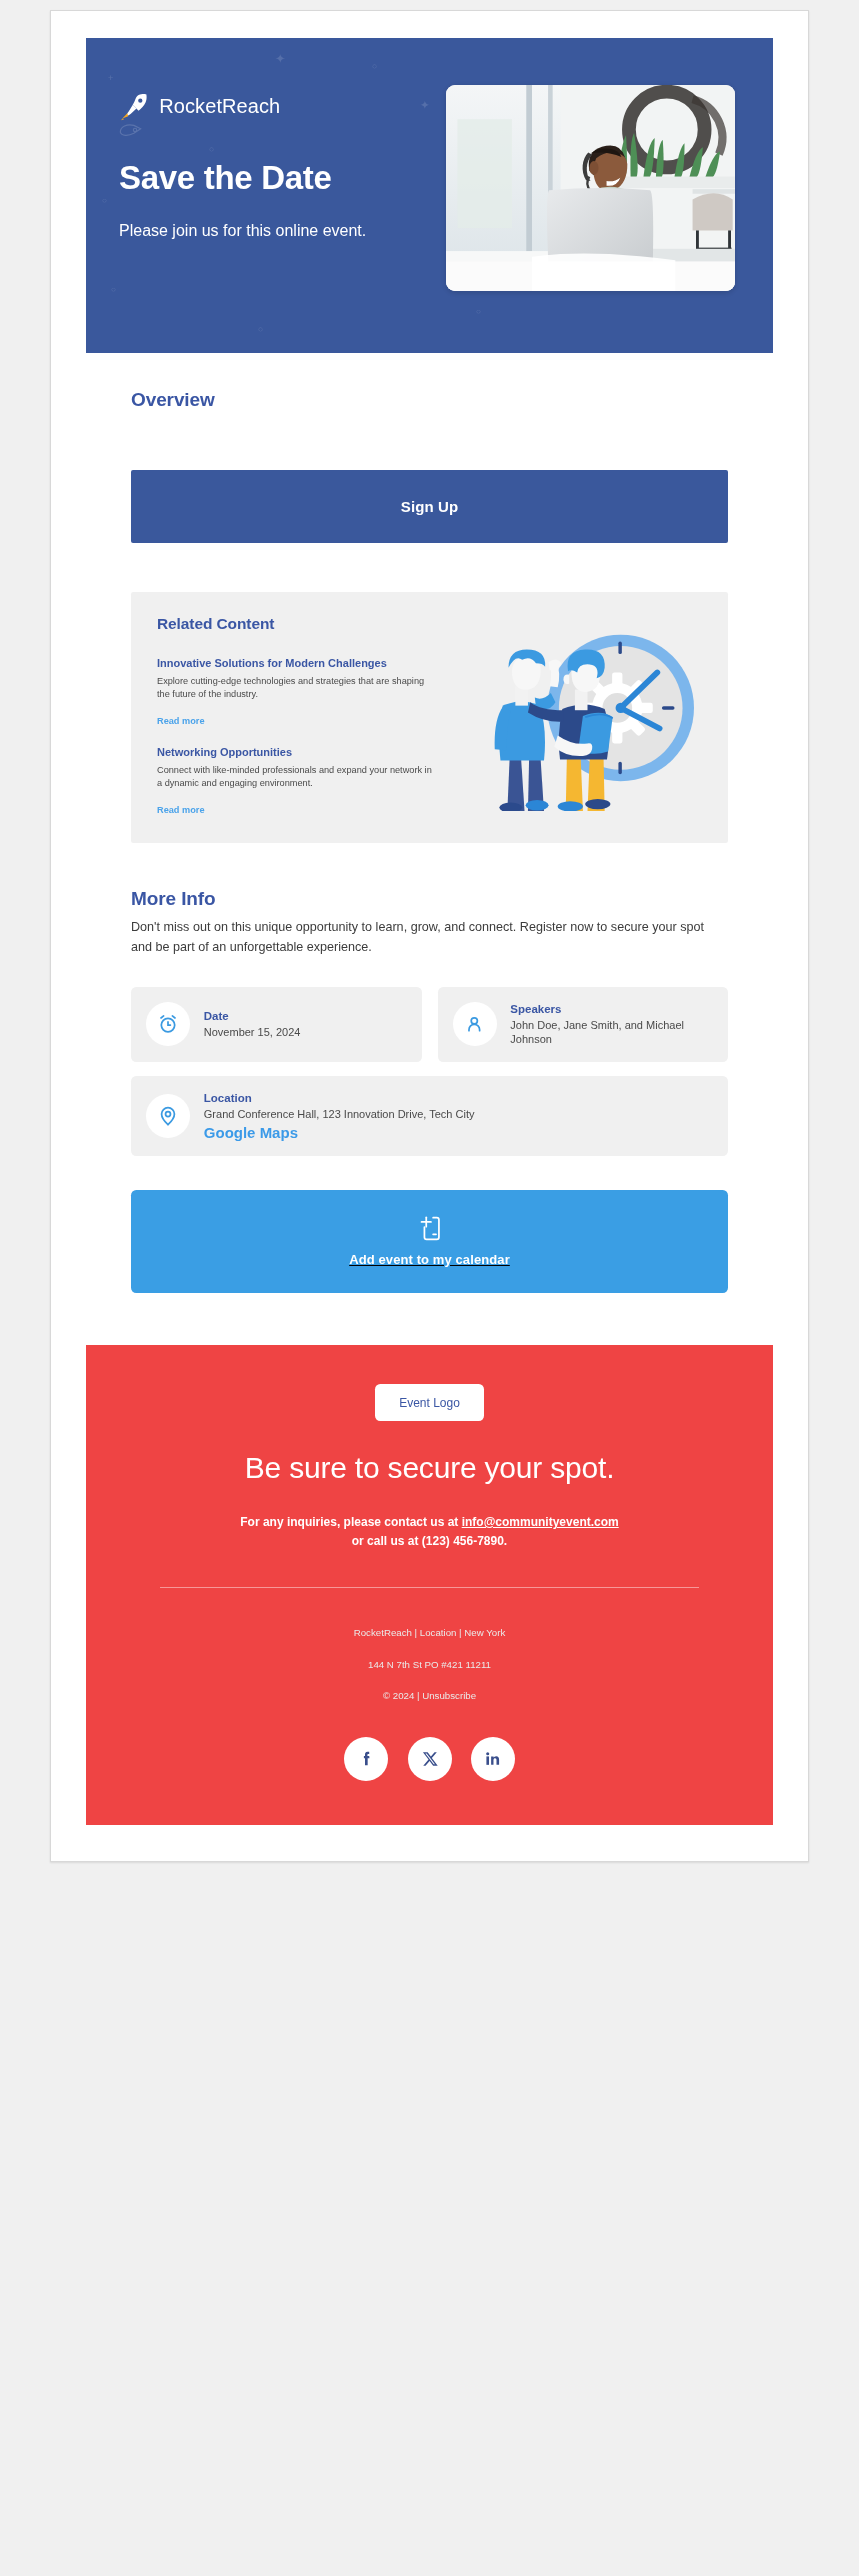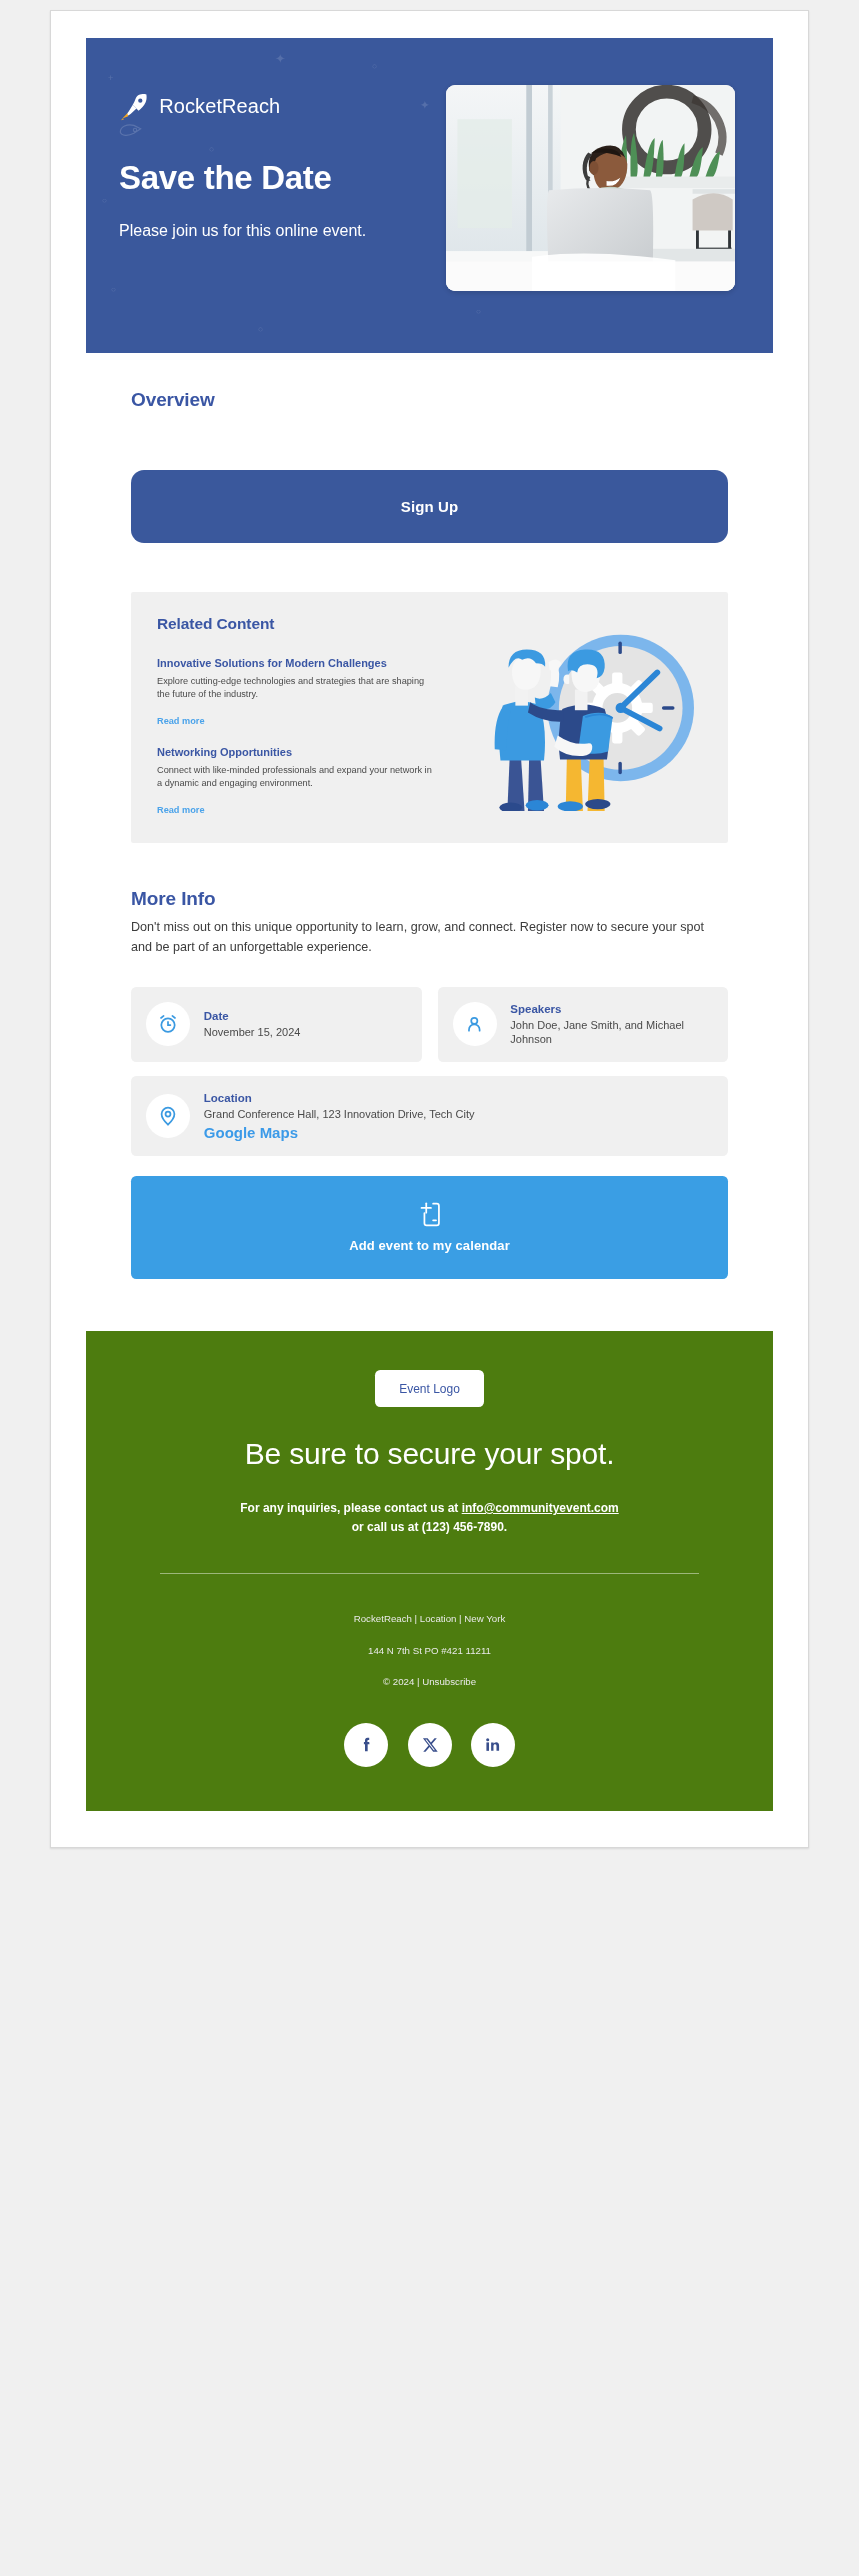--- a/index.html
+++ b/index.html
@@ -60,21 +60,21 @@
 
   .overview { padding-top:36px; }
   .overview .sec-title { font-size:19px; margin-bottom:22px; }
   .overview p { color:#3c3c3c; font-size:12.6px; line-height:1.55; max-width:599px; }
 
   
   .signup-wrap { padding:37px 45px 0 45px; }
   .btn-signup {
     display:flex; align-items:center; justify-content:center;
     width:100%; height:73px; background:#3a589c; color:#ffffff;
-    border:none; border-radius:13px; cursor:pointer;
+    border:none; border-radius:2px; cursor:pointer;
     font-family:"Liberation Sans", sans-serif;
     font-size:15px; font-weight:700; letter-spacing:0.1px;
   }
 
   
   .related-wrap { padding:49px 45px 0 45px; }
   .related {
     background:#f0f0f0; border-radius:2.3px;
     padding:23px 26px 26px 26px; display:flex; gap:5.7px;
   }
@@ -109,33 +109,33 @@
   }
   .info-body { padding-top:1.1px; }
   .info-label { color:#3a56a4; font-size:11.5px; font-weight:700; margin-bottom:2.9px; }
   .info-value { color:#4a4a4a; font-size:11px; line-height:1.34; }
   .info-link {
     display:inline-block; color:#3b9ae8; font-size:15px;
     font-weight:700; text-decoration:none; margin-top:2.3px; cursor:pointer;
   }
 
   
-  .cal-wrap { padding:20px 45px 0 45px; }
+  .cal-wrap { padding:34px 45px 0 45px;text-decoration:underline; }
   .btn-calendar {
     width:100%; background:#3a9ee4; color:#ffffff; border:none; border-radius:5.2px;
     cursor:pointer; padding:24px 0 26px 0;
     display:flex; flex-direction:column; align-items:center; gap:9.2px;
     font-family:"Liberation Sans", sans-serif;
   }
   .btn-calendar .cal-text { font-size:13px; font-weight:700; letter-spacing:0.1px; }
 
   
   .footer-wrap { padding:52px 0 0 0; }
   .footer {
-    background:#4d7c0f; color:#ffffff;
+    background:#ef4444; color:#ffffff;
     padding:39px 40px 44px 40px; text-align:center;
   }
   .event-logo {
     display:inline-block; background:#ffffff; color:#3a56a4;
     border-radius:5.2px; padding:11.5px 24px; font-size:12px; font-weight:400;
     cursor:pointer; border:none; font-family:"Liberation Sans", sans-serif;
   }
   .footer-headline {
     margin-top:27.5px; font-size:30px; font-weight:400;
     line-height:1.28; letter-spacing:-0.2px;

